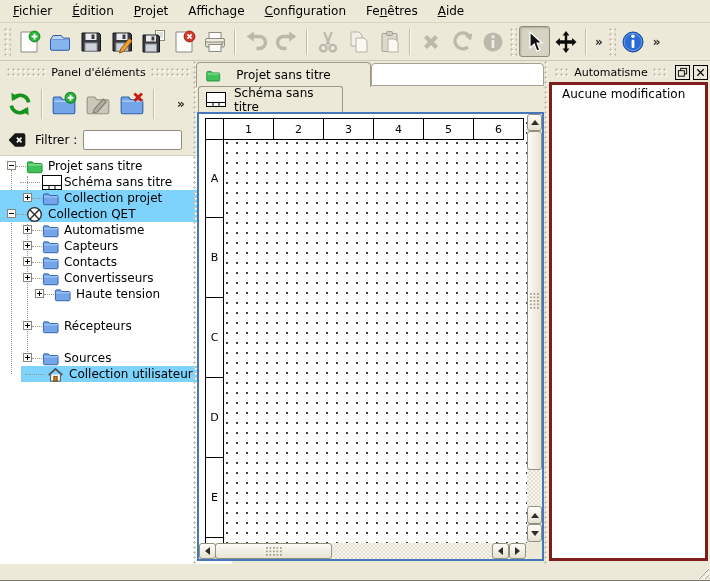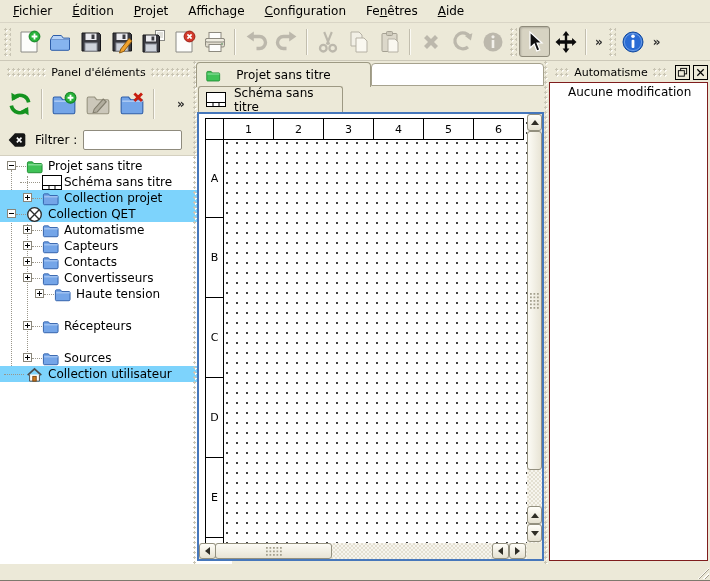--- a/index.html
+++ b/index.html
@@ -81,21 +81,21 @@
   .hthumb{background:linear-gradient(#fcfbf5,#e8e4d5);}
   .grip{background-image:radial-gradient(circle at 1px 1px,#a5a18f 0.9px,rgba(0,0,0,0) 1.1px);background-size:3.5px 3.5px;}
   .tri{width:0;height:0;}
   .tri-up{border-left:4px solid transparent;border-right:4px solid transparent;border-bottom:5px solid #2f2d26;}
   .tri-down{border-left:4px solid transparent;border-right:4px solid transparent;border-top:5px solid #2f2d26;}
   .tri-left{border-top:4px solid transparent;border-bottom:4px solid transparent;border-right:5px solid #2f2d26;}
   .tri-right{border-top:4px solid transparent;border-bottom:4px solid transparent;border-left:5px solid #2f2d26;}
   
   .split{position:absolute;top:61px;bottom:16px;width:5px;}
   
-  .undo-list{position:absolute;left:1px;right:2px;top:21px;bottom:3px;background:#fff;border:1px solid #7f1d1d;box-sizing:border-box;padding:2px 18px;}
+  .undo-list{position:absolute;left:1px;right:2px;top:21px;bottom:3px;background:#fff;border:3px solid #7f1d1d;box-sizing:border-box;padding:2px 10px;}
   .undo-item{height:15px;white-space:nowrap;}
   
   .statusbar{position:absolute;left:0;bottom:0;width:710px;height:16px;background:#ece9d8;}
   .size-grip{position:absolute;right:1px;bottom:1px;width:13px;height:13px;
     background:repeating-linear-gradient(135deg,rgba(0,0,0,0) 0 2px,#fdfcf7 2px 3px,#a39f8d 3px 4px);
     clip-path:polygon(100% 0,100% 100%,0 100%);}
 </style>
 </head>
 <body>
 
@@ -521,21 +521,21 @@
             </svg>
           </span>
           <span class="t-icon" style="left: 42px;">
             <svg width="17" height="17" viewBox="0 0 18 18">
               <path d="M1.5 5.4c0-.7.4-1.3 1-1.3h4.3l1.5 1.8h7.7c.5 0 1 .5 1 1.1v7.3c0 .7-.5 1.3-1 1.3H2.5c-.6 0-1-.6-1-1.3z" fill="#74a5e8" stroke="#2f5fa9"></path>
               <path d="M2.3 7.2h14.4" stroke="#a9c8f3" stroke-width="1.3"></path>
             </svg>
           </span>
           <span class="t-label" style="left: 64px;">Sources</span>
         </div>
-        <div class="trow shaded" style="top: 210px;">
+        <div class="trow shaded" style="top: 210px; margin-left: 21px;">
           <span class="t-stub" style="left: 4px; width: 20px;"></span>
           <span class="t-icon" style="left: 26px;">
             <svg width="17" height="17" viewBox="0 0 18 18">
               <path d="M1.8 9.6L9 3l7.2 6.6" fill="none" stroke="#4a4a4a" stroke-width="1.8"></path>
               <path d="M3.8 9v7h10.4V9" fill="#fdfdfb" stroke="#4a4a4a"></path>
               <rect x="7.2" y="11" width="3.6" height="5" fill="#cf7a1e" stroke="#7c4710"></rect>
             </svg>
           </span>
           <span class="t-label" style="left: 48px;">Collection utilisateur</span>
         </div>

